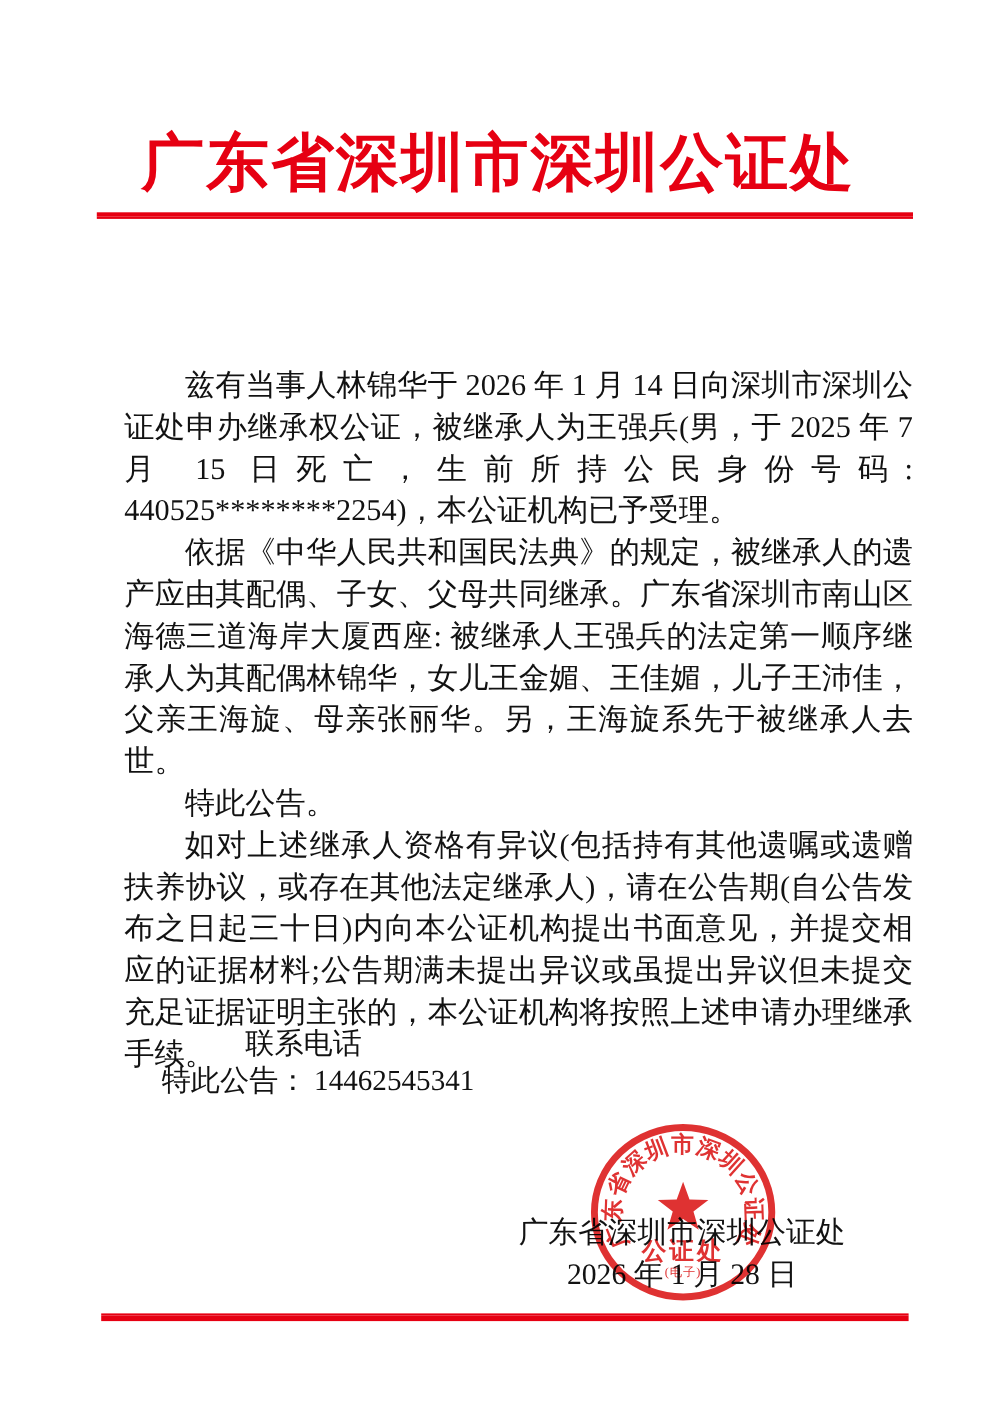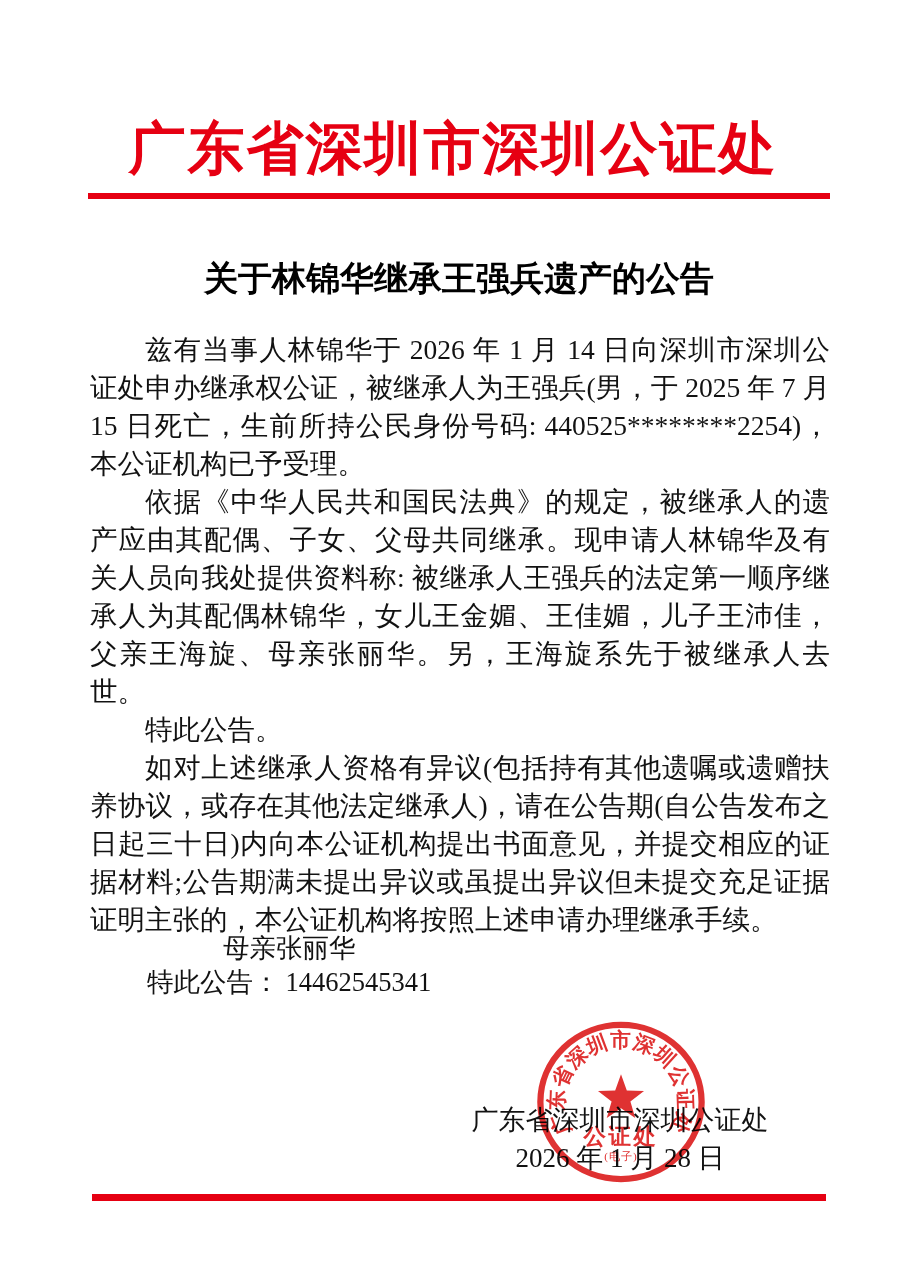--- a/index.html
+++ b/index.html
@@ -54,21 +54,21 @@
   
   .body-text{
     position:absolute;
     top:331px;left:90px;width:740px;
     font-size:27.5px;
     line-height:38px;
     text-align:justify;
     text-justify:inter-ideograph;
     color:var(--ink);
   }
-  .body-text p{text-indent:2em;}
+  .body-text p{text-indent:2em;margin-left:23px;}
   
   .contact{
     position:absolute;
     top:931px;left:90px;width:740px;
     font-size:26.5px;
     line-height:34px;
     color:var(--ink);
   }
   .contact .c-line{padding-left:57px;white-space:nowrap;}
   .contact .c-line .lbl{margin-right:6px;}
@@ -114,31 +114,30 @@
   }
 </style>
 </head>
 <body>
 
 <div class="page">
 
   <div class="letterhead">广东省深圳市深圳公证处</div>
   <div class="rule-top"></div>
 
-  <div class="doc-title">关于林锦华继承王强兵遗产的公告</div>
 
   <div class="body-text">
     <p>兹有当事人林锦华于 2026 年 1 月 14 日向深圳市深圳公证处申办继承权公证，被继承人为王强兵(男，于 2025 年 7 月 15 日死亡，生前所持公民身份号码: 440525********2254)，本公证机构已予受理。</p>
-    <p>依据《中华人民共和国民法典》的规定，被继承人的遗产应由其配偶、子女、父母共同继承。现申请人林锦华及有关人员向我处提供资料称: 被继承人王强兵的法定第一顺序继承人为其配偶林锦华，女儿王金媚、王佳媚，儿子王沛佳，父亲王海旋、母亲张丽华。另，王海旋系先于被继承人去世。</p>
+    <p>依据《中华人民共和国民法典》的规定，被继承人的遗产应由其配偶、子女、父母共同继承。广东省深圳市南山区海德三道海岸大厦西座: 被继承人王强兵的法定第一顺序继承人为其配偶林锦华，女儿王金媚、王佳媚，儿子王沛佳，父亲王海旋、母亲张丽华。另，王海旋系先于被继承人去世。</p>
     <p>特此公告。</p>
     <p>如对上述继承人资格有异议(包括持有其他遗嘱或遗赠扶养协议，或存在其他法定继承人)，请在公告期(自公告发布之日起三十日)内向本公证机构提出书面意见，并提交相应的证据材料;公告期满未提出异议或虽提出异议但未提交充足证据证明主张的，本公证机构将按照上述申请办理继承手续。</p>
   </div>
 
   <div class="contact">
-    <div class="c-indent">母亲张丽华</div>
+    <div class="c-indent">联系电话</div>
     <div class="c-line">
       <span class="lbl">特此公告：</span><span>14462545341</span>
     </div>
   </div>
 
   <div class="signature">
     <div>广东省深圳市深圳公证处</div>
     <div>2026 年 1 月 28 日</div>
   </div>
 

